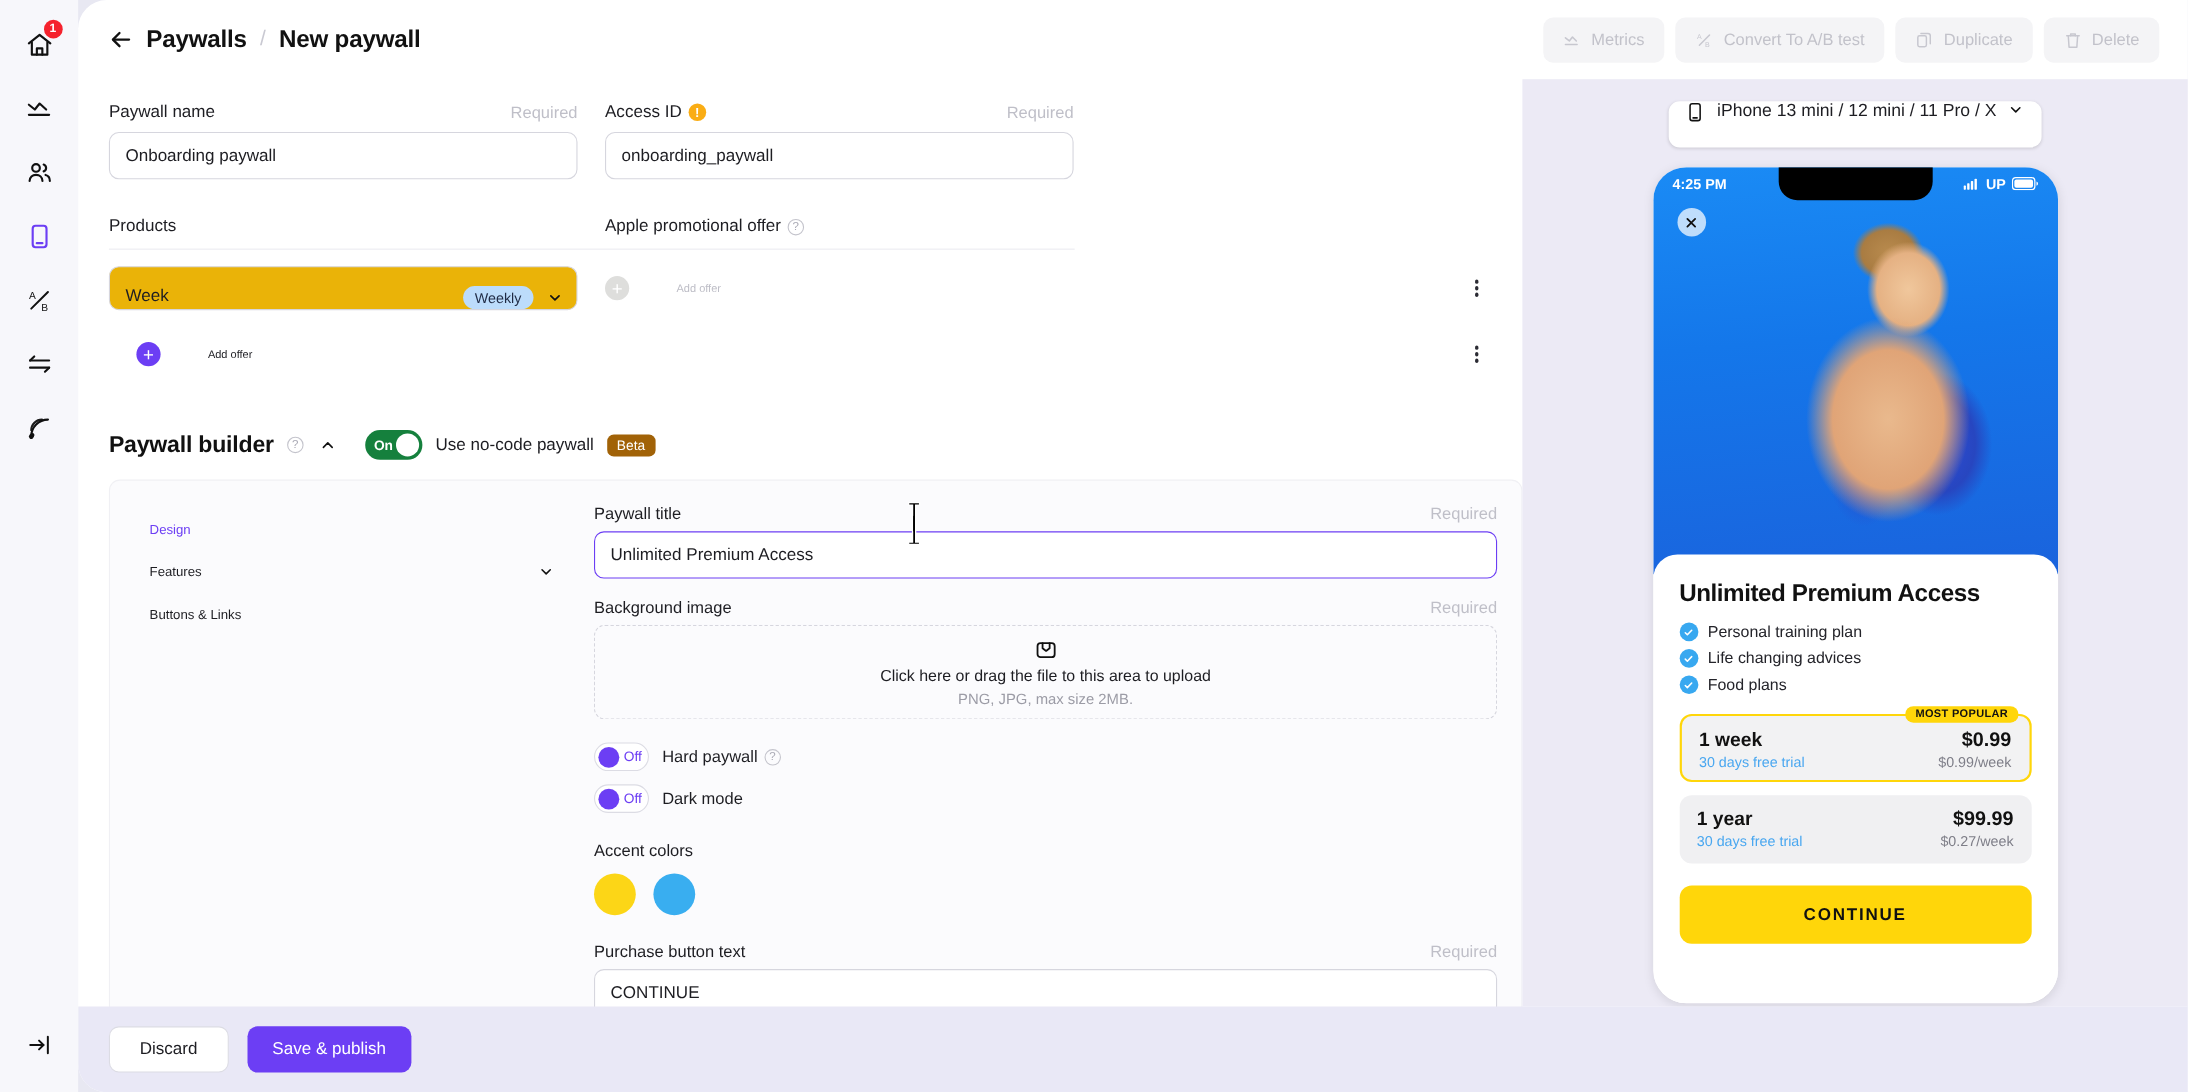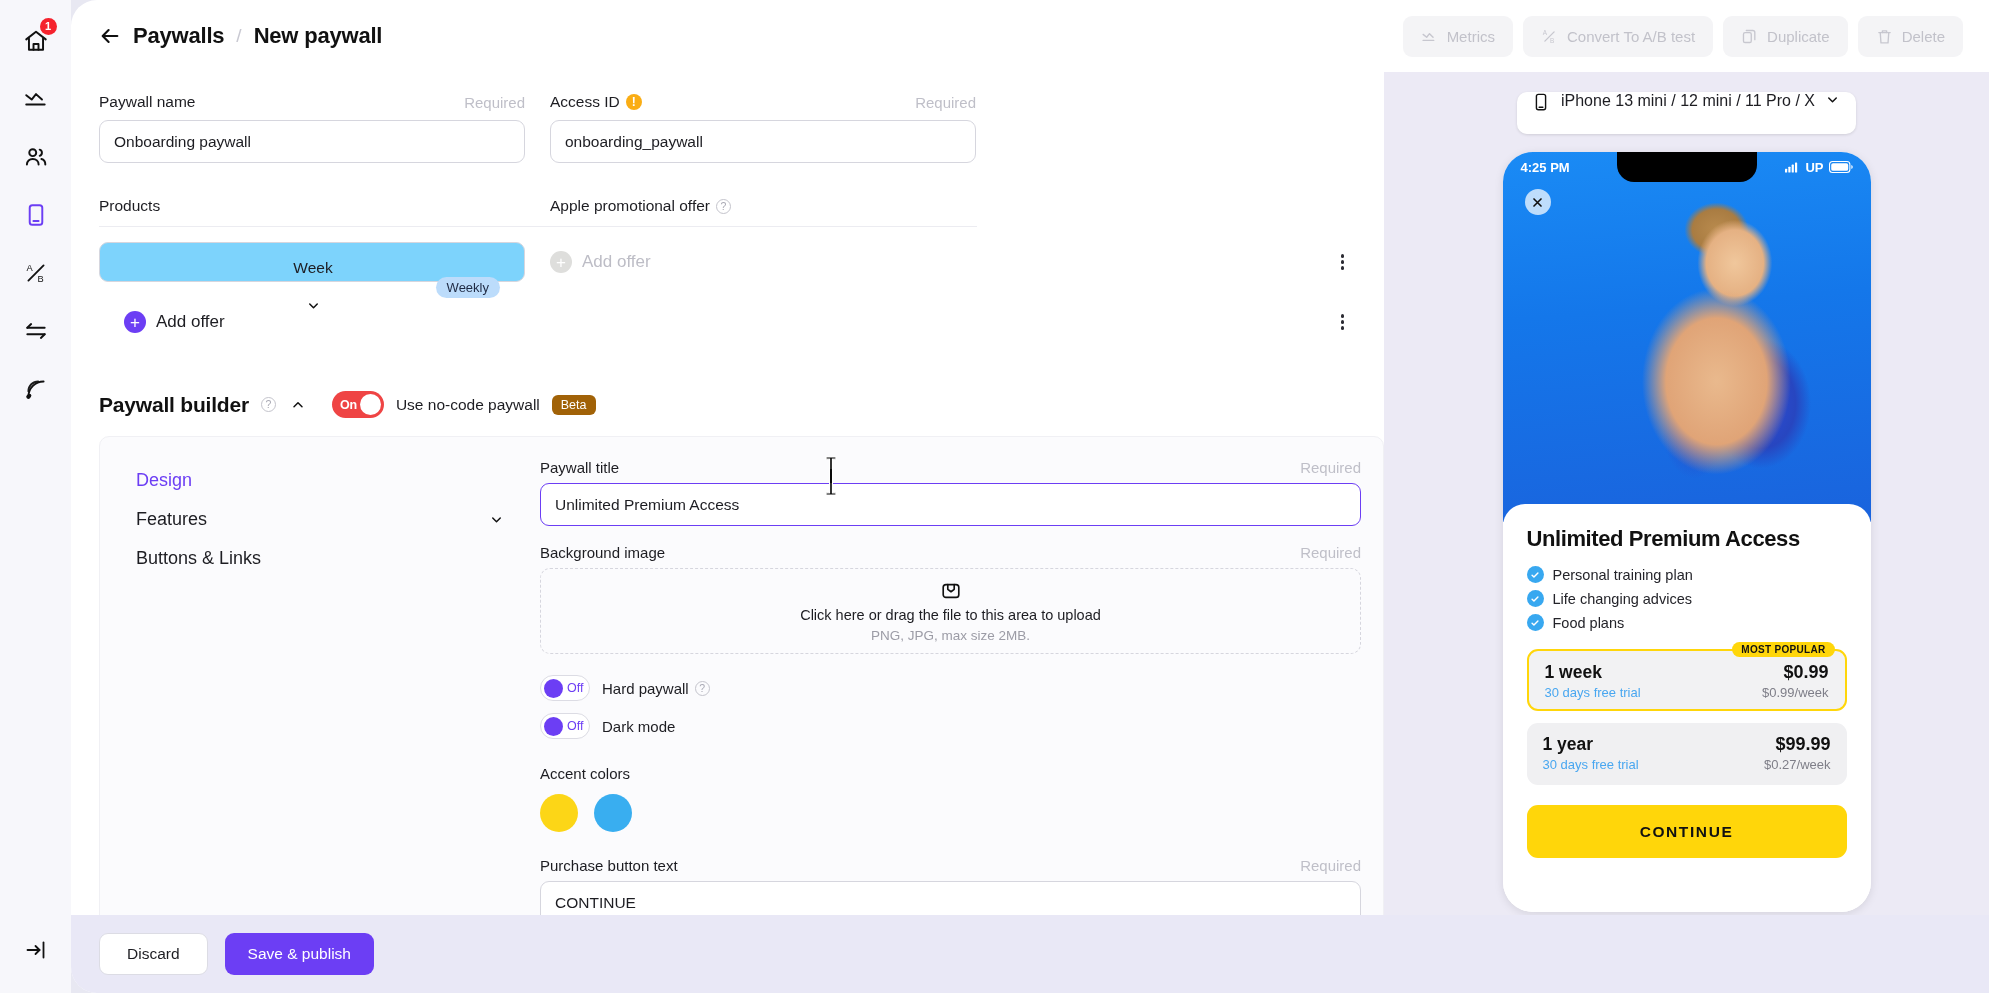--- a/index.html
+++ b/index.html
@@ -119,54 +119,54 @@
     font-size: 15.5px; color: #1d1d22;
     display: flex; align-items: center; gap: 6px;
     padding-bottom: 11px;
   }
   .sec-head.c1 { width: 426px; }
   .divider { height: 1px; background: #ececf1; width: 878px; }
 
   .prod-row { display: flex; align-items: center; height: 50px; margin-top: 10px; }
   .prod-select {
     width: 426px; height: 40px;
-    border: 1px solid #d6d6de; border-radius: 9px; background:#7dd3fc;
-    display: flex; align-items: center; padding: 16px 12px 0 14px; cursor: pointer; flex-direction: column;
+    border: 1px solid #d6d6de; border-radius: 9px; background:#eab308;
+    display: flex; align-items: center; padding: 16px 12px 0 14px; cursor: pointer;
   }
   .prod-name { font-size: 15.5px; color: #1d1d22; }
   .pill {
     margin-left: auto; margin-right: 12px;
     font-size: 13px; padding: 3px 11px; border-radius: 11px;
   }
   .pill.weekly { background: #bcdcfb; color: #1f2a44; }
   .pill.annual { background: #fbd6ee; color: #3a2235; }
   .chev { color: #1d1d22; display:flex; }
 
   .offer-cell { width: 330px; margin-left: 25px; display: flex; align-items: center; gap: 10px; }
   .plus-circle {
     width: 22px; height: 22px; border-radius: 50%;
     display: flex; align-items: center; justify-content: center;
     color: #fff; font-size: 17px; font-weight: 400; line-height: 1;
   }
   .plus-circle.on  { background: #6c3ef4; cursor: pointer; }
   .plus-circle.off { background: #dededc; }
-  .offer-label { font-size: 17px; }
+  .offer-label { font-size: 10px; margin-left: 33px; }
   .offer-label.on { color: #1d1d22; cursor: pointer; }
   .offer-label.off { color: #bdbdc6; }
   .kebab { margin-left: auto; cursor: pointer; color: #2b2b33; font-size: 19px; line-height: 1;
            letter-spacing: 0; display:flex; flex-direction:column; gap:2.5px; align-items:center; padding-right:12px;}
   .kebab i { width: 3.4px; height: 3.4px; border-radius: 50%; background: #2b2b33; display:block; }
 
   
   #builder-head {
     display: flex; align-items: center; gap: 12px; margin-top: 44px;
   }
   #builder-title { font-size: 21px; font-weight: 700; color: #111; letter-spacing: -0.2px; }
   .toggle-onoff {
-    width: 52px; height: 27px; border-radius: 14px; background: #ef4444;
+    width: 52px; height: 27px; border-radius: 14px; background: #15803d;
     display: flex; align-items: center; cursor: pointer; position: relative;
   }
   .toggle-onoff .lab { color:#fff; font-size: 12.5px; font-weight: 600; margin-left: 8px; }
   .toggle-onoff .knob {
     position: absolute; right: 3px; width: 21px; height: 21px; border-radius: 50%;
     background: #fff;
   }
   .nocode-label { font-size: 15.5px; color: #1d1d22; }
   .beta-badge {
     background: #a16207; color: #fff; font-size: 12.5px;
@@ -176,21 +176,21 @@
   
   #builder-panel {
     margin-top: 18px; margin-left: 28px;
     width: 1285px; background: #fbfbfd;
     border: 1px solid #f0f0f4; border-radius: 10px 10px 0 0;
     display: flex; min-height: 500px;
   }
   #tabs-col { width: 440px; padding: 24px 0 0 36px; flex: 0 0 440px; }
   .tab-item {
     display: flex; align-items: center; height: 39px;
-    font-size: 18px; color: #1d1d22; cursor: pointer; padding-right: 36px;
+    font-size: 12px; color: #1d1d22; cursor: pointer; padding-right: 36px;
   }
   .tab-item.active { color: #6c3ef4; }
   .tab-item .tchev { margin-left: auto; color: #1d1d22; display:flex; }
 
   #panel-col { flex: 1; padding: 22px 22px 0 0; }
   .p-label-row {
     display: flex; align-items: center; justify-content: space-between;
     margin-bottom: 7px;
   }
   .p-label { font-size: 15px; color: #1d1d22; }

